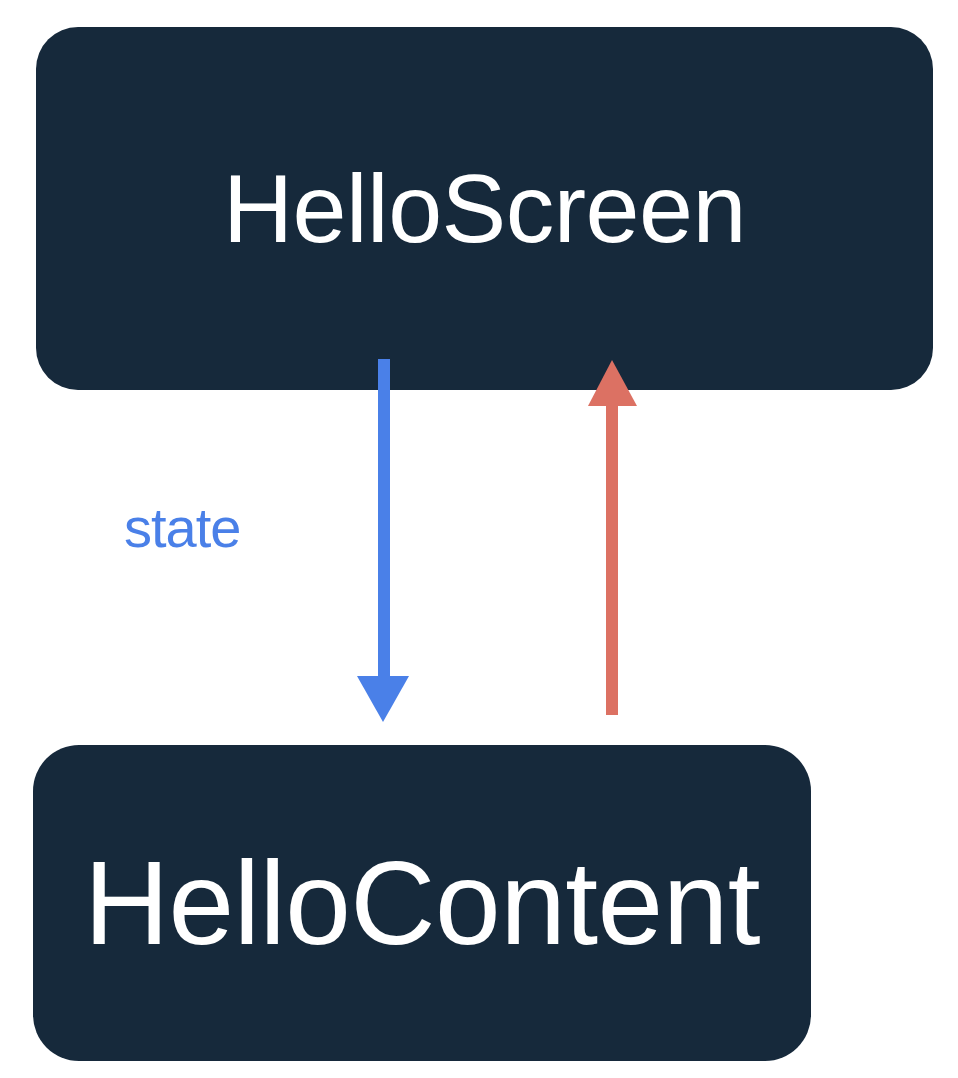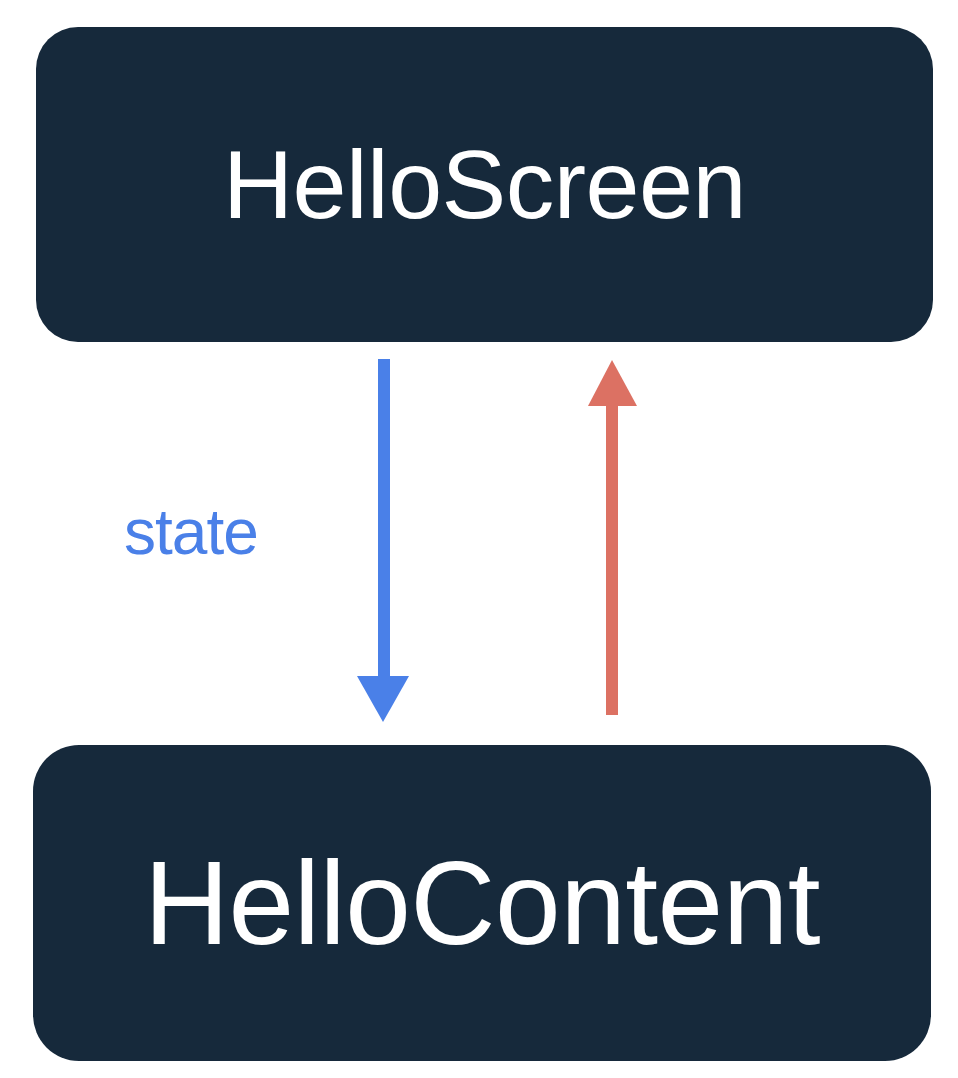--- a/index.html
+++ b/index.html
@@ -35,30 +35,30 @@
     font-weight: 400;
     letter-spacing: -0.5px;
     white-space: nowrap;
     line-height: 1;
   }
 
   #node-screen {
     left: 36px;
     top: 27px;
     width: 897px;
-    height: 315px;
+    height: 363px;
   }
   #node-screen .node-label {
     font-size: 97px;
   }
 
   #node-content {
     left: 33px;
     top: 745px;
-    width: 898px;
+    width: 778px;
     height: 316px;
     border-radius: 46px;
   }
   #node-content .node-label {
     font-size: 118px;
   }
 
   
   .arrow-svg {
     position: absolute;
@@ -67,21 +67,21 @@
     width: 958px;
     height: 1078px;
     overflow: visible;
   }
 
   
   .edge-label {
     position: absolute;
     font-family: "Liberation Sans", sans-serif;
     font-weight: 400;
-    font-size: 64px;
+    font-size: 56px;
     line-height: 1;
     white-space: nowrap;
     letter-spacing: -1px;
   }
   #label-state {
     left: 124px;
     top: 500px;
     color: #4A80E8;
   }
   #label-event {

